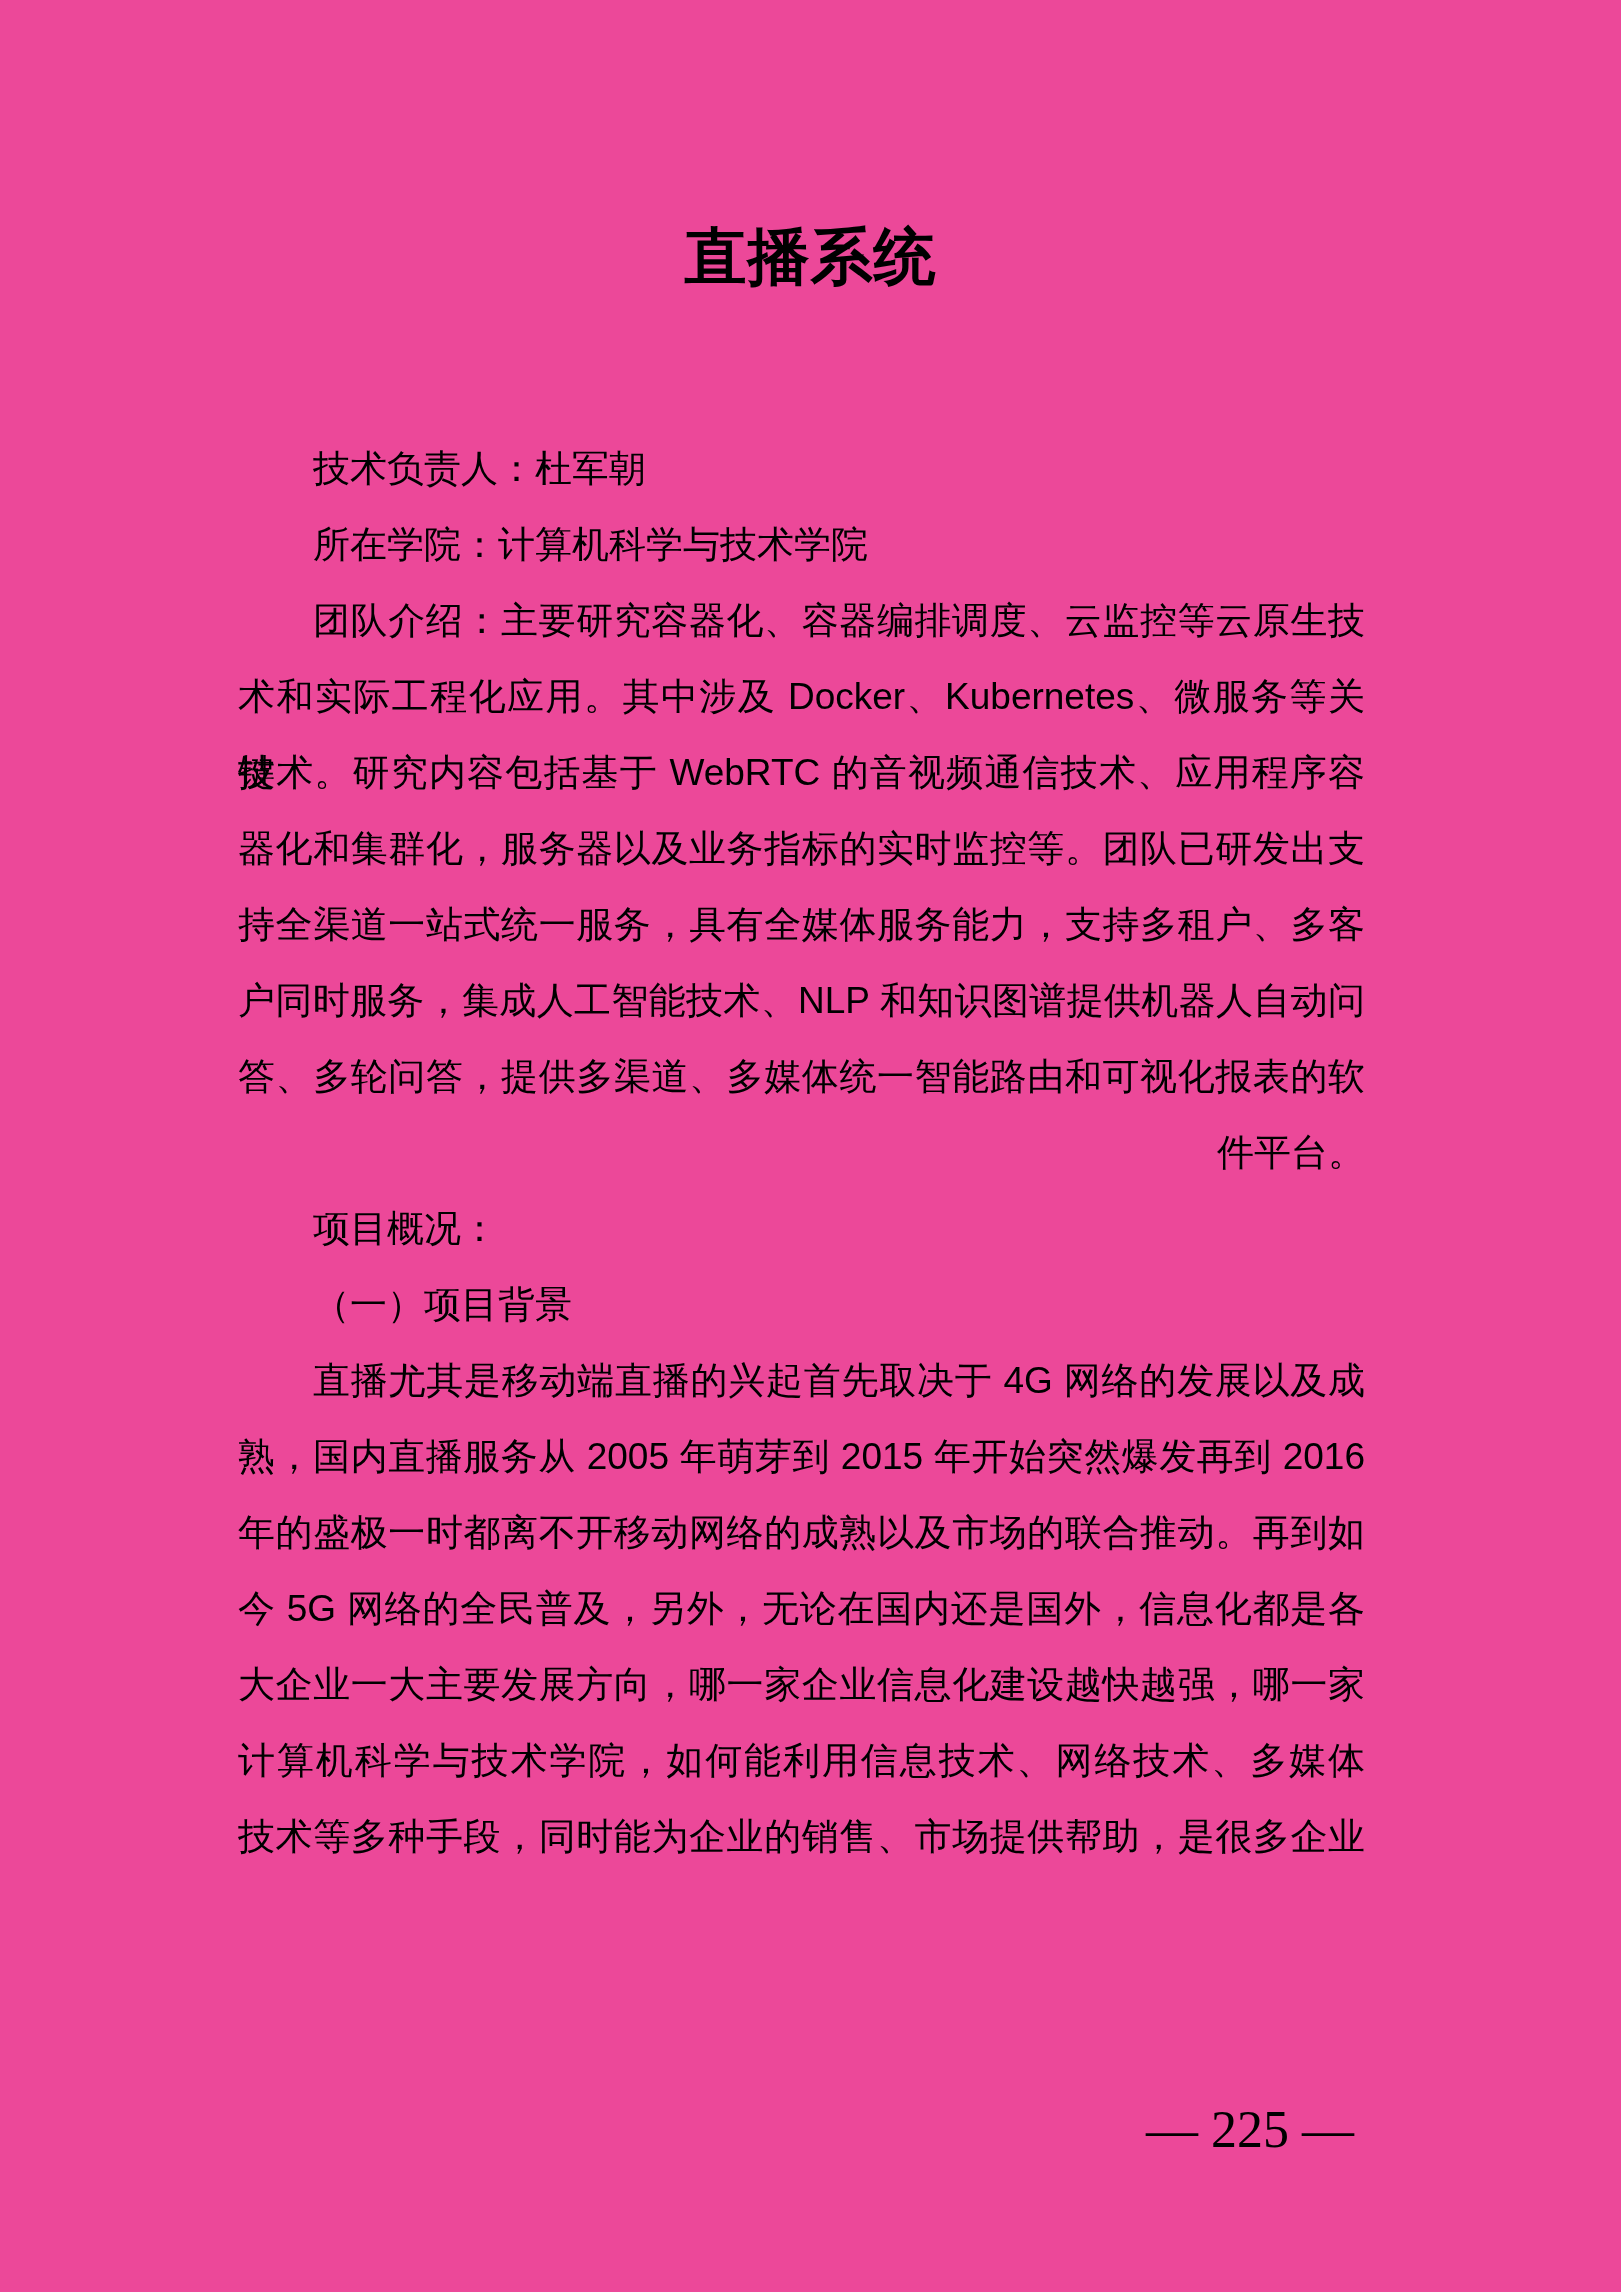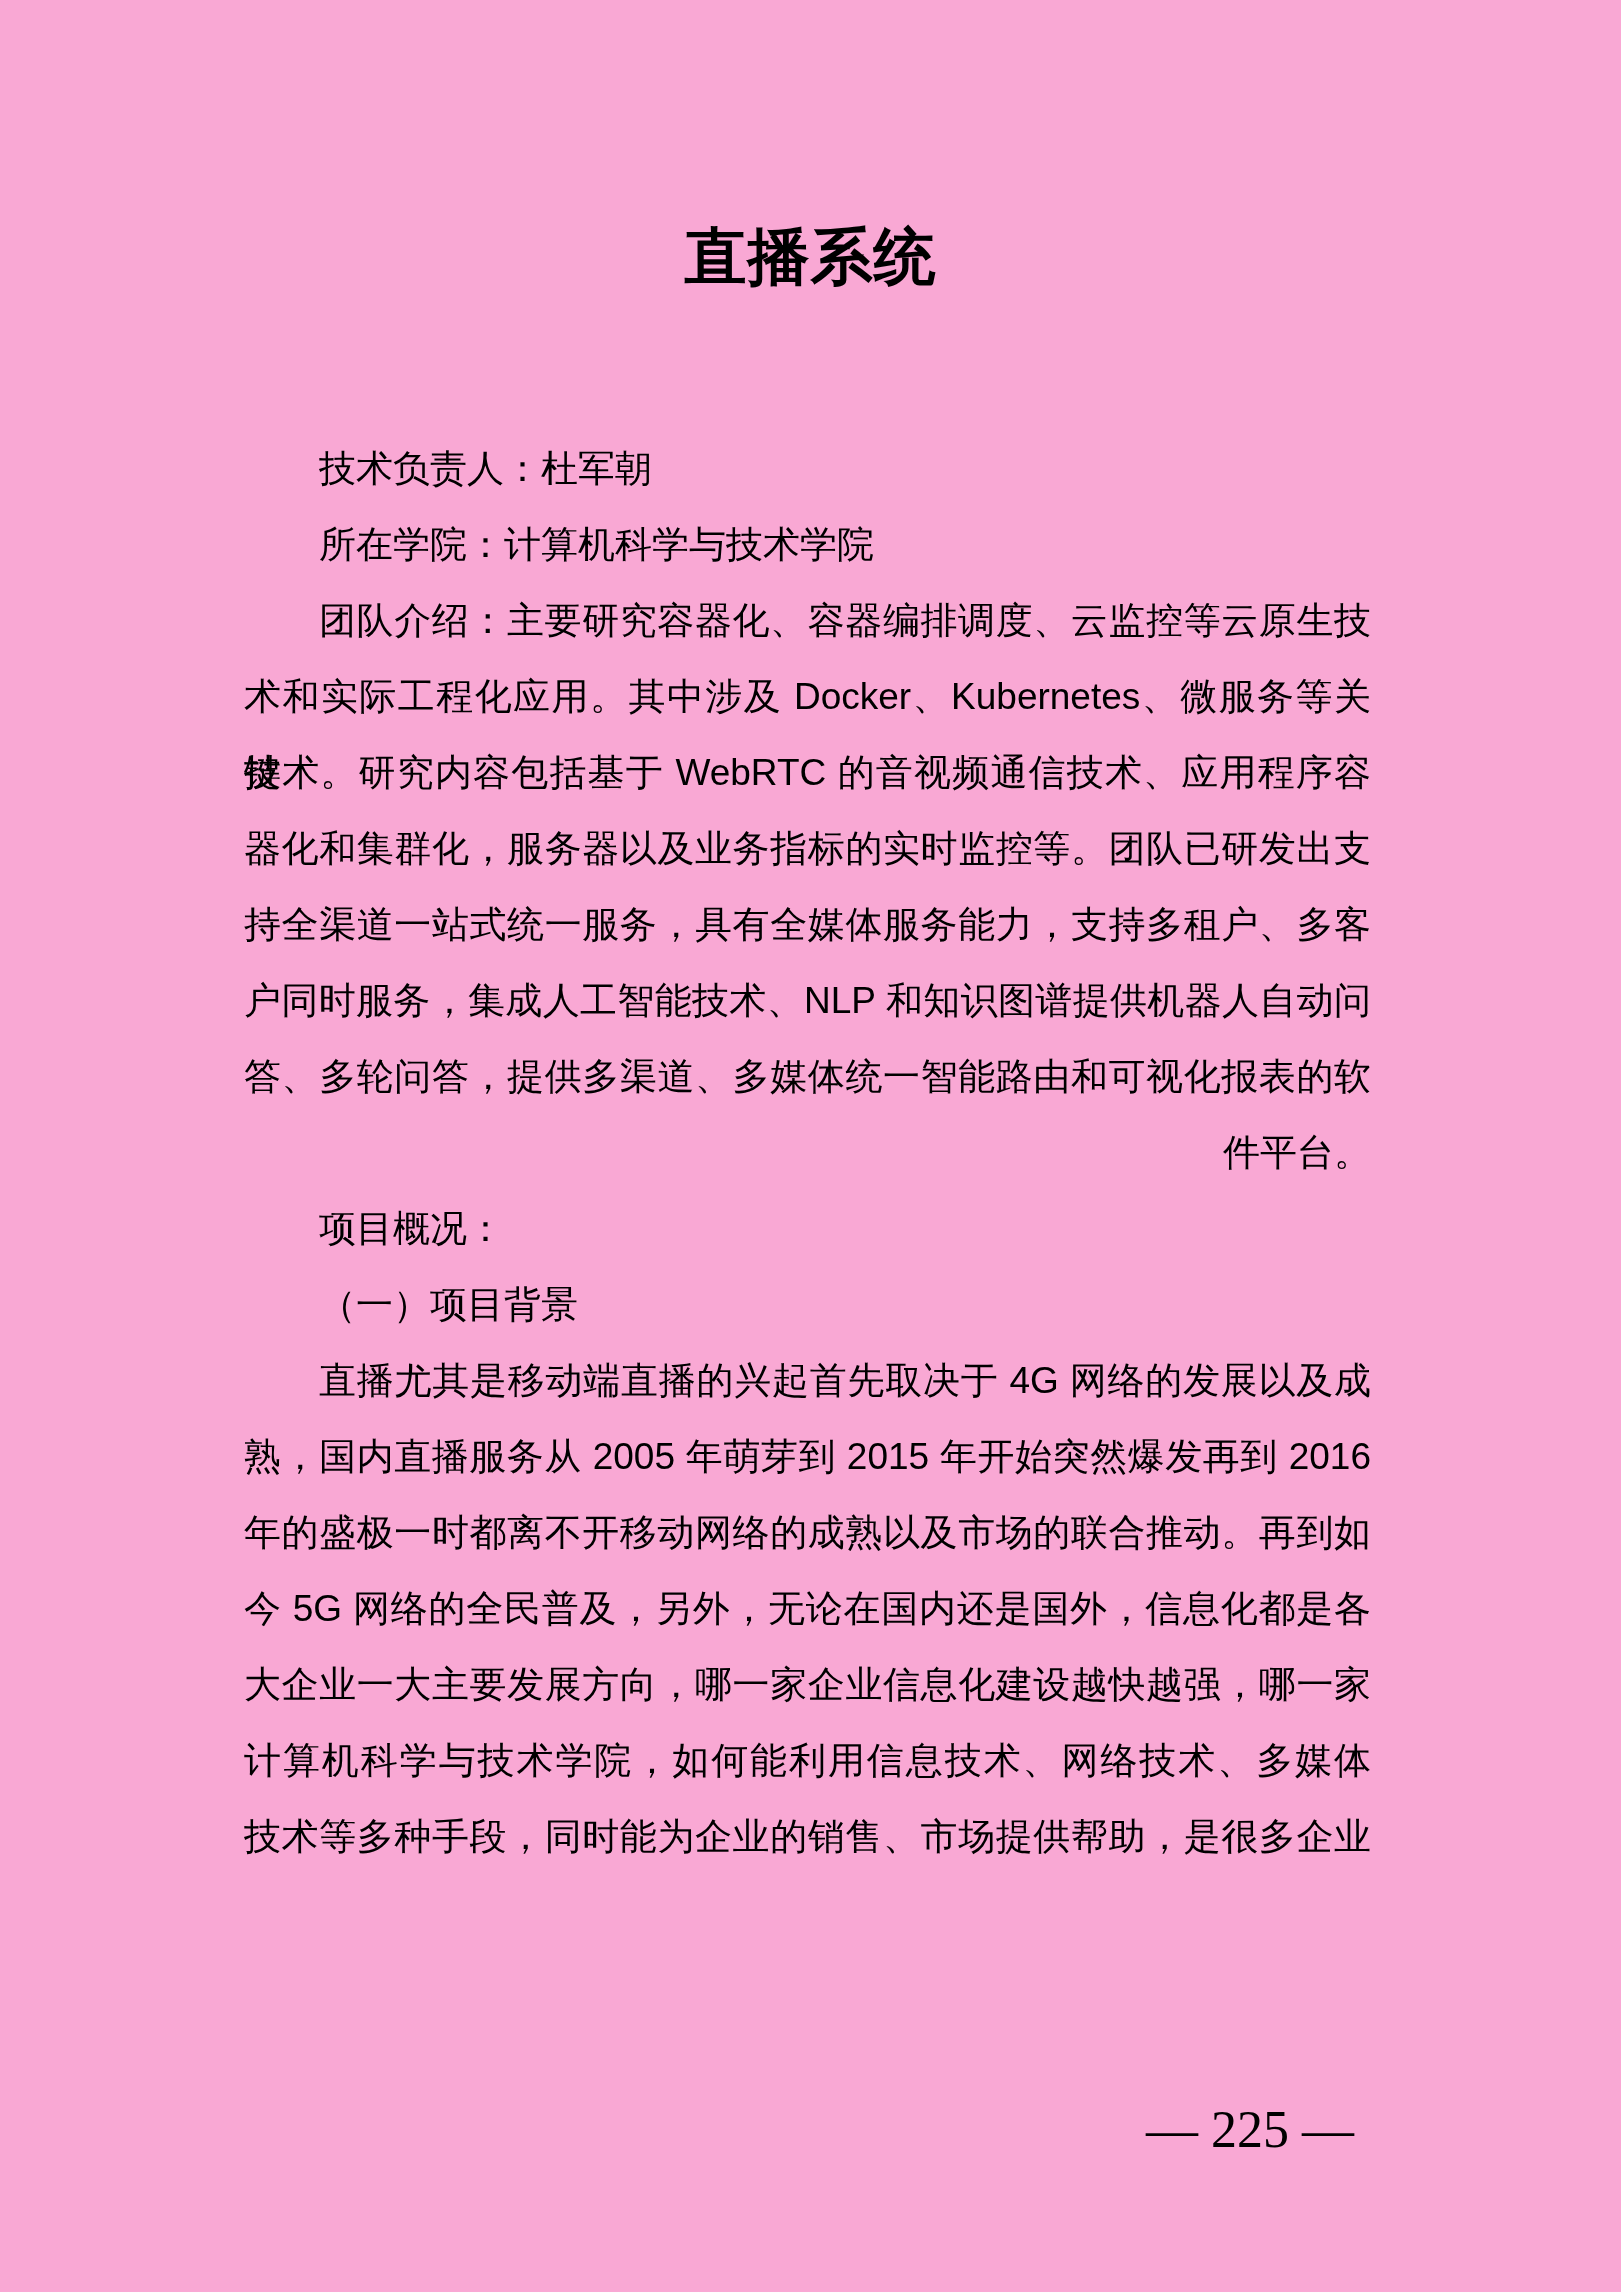--- a/index.html
+++ b/index.html
@@ -4,39 +4,39 @@
 <style>
   html, body {
     margin: 0;
     padding: 0;
     background: #ffffff;
   }
   .page {
     position: relative;
     width: 1621px;
     height: 2293px;
-    background: #f9a8d4;
+    background: #ec4899;
     color: #000000;
     overflow: hidden;
   }
   .doc-title {
     position: absolute;
     top: 223px;
     left: 0;
     width: 100%;
     text-align: center;
     font-family: "Liberation Serif", serif;
     font-weight: bold;
     font-size: 62px;
     line-height: 69px;
     letter-spacing: 1px;
   }
   .body-block {
     position: absolute;
-    left: 244px;
+    left: 238px;
     top: 431px;
     width: 1127px;
   }
   .line {
     height: 76px;
     line-height: 76px;
     font-size: 37px;
     
     font-family: "Liberation Sans", serif;
     white-space: pre-wrap;

